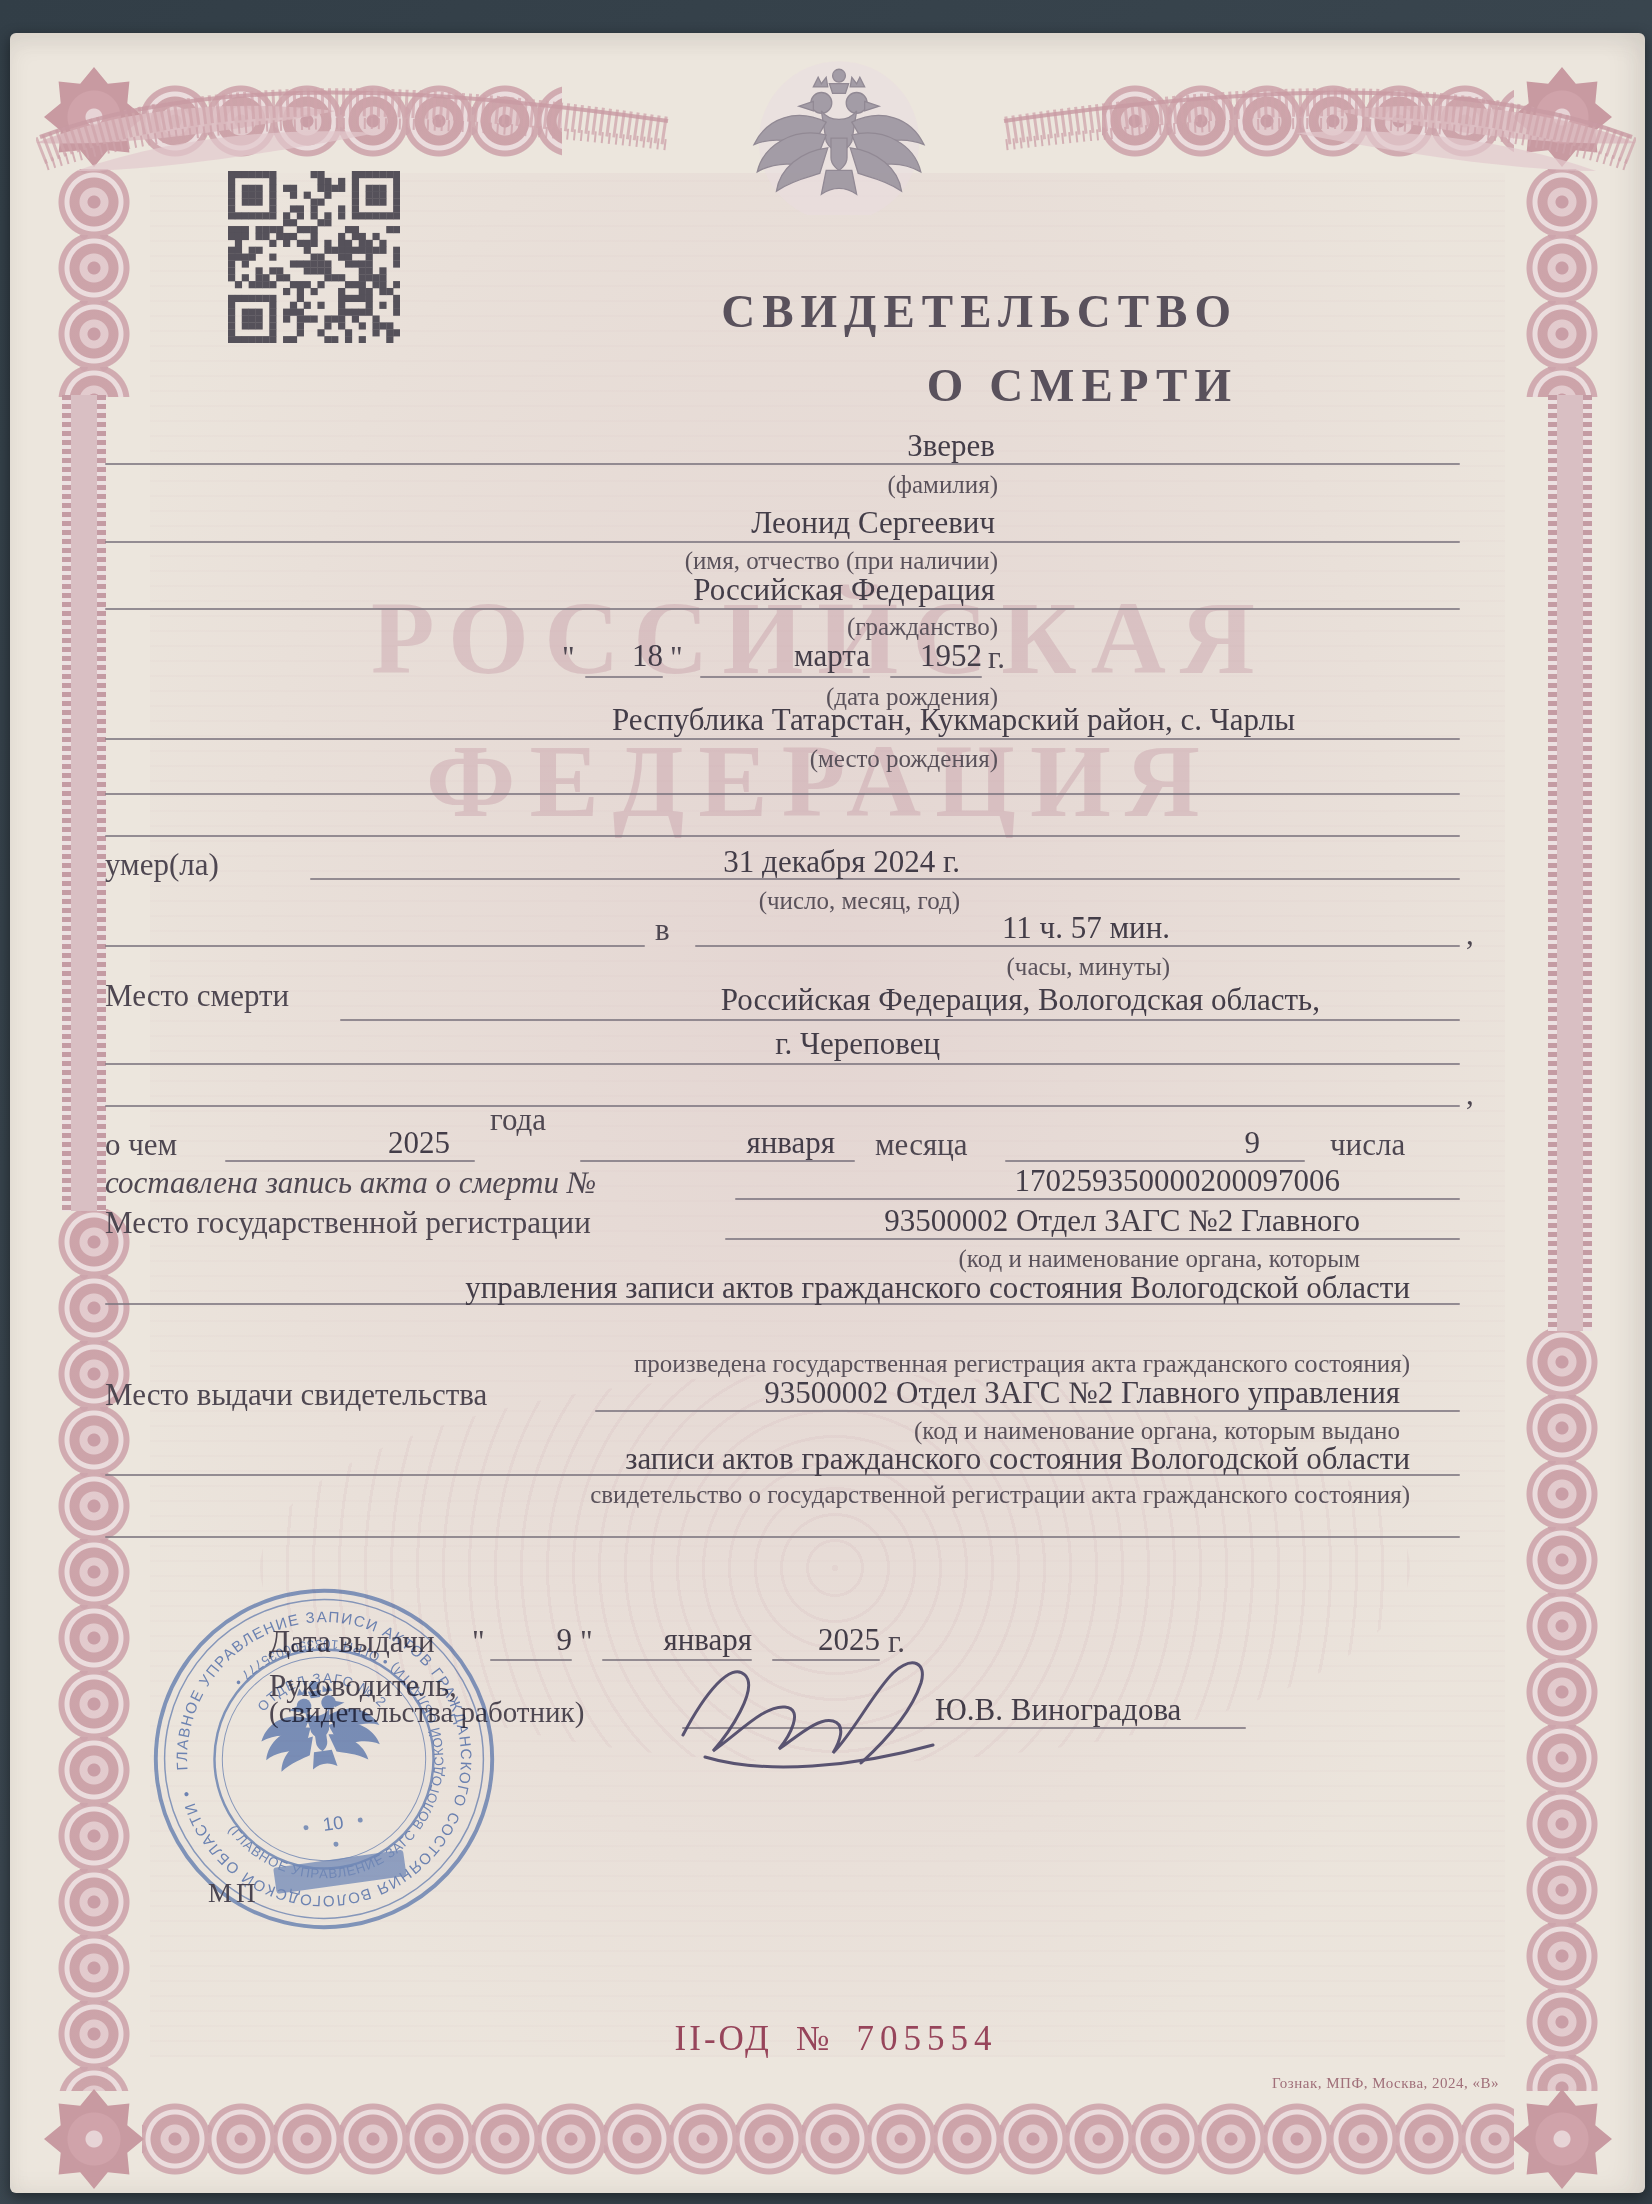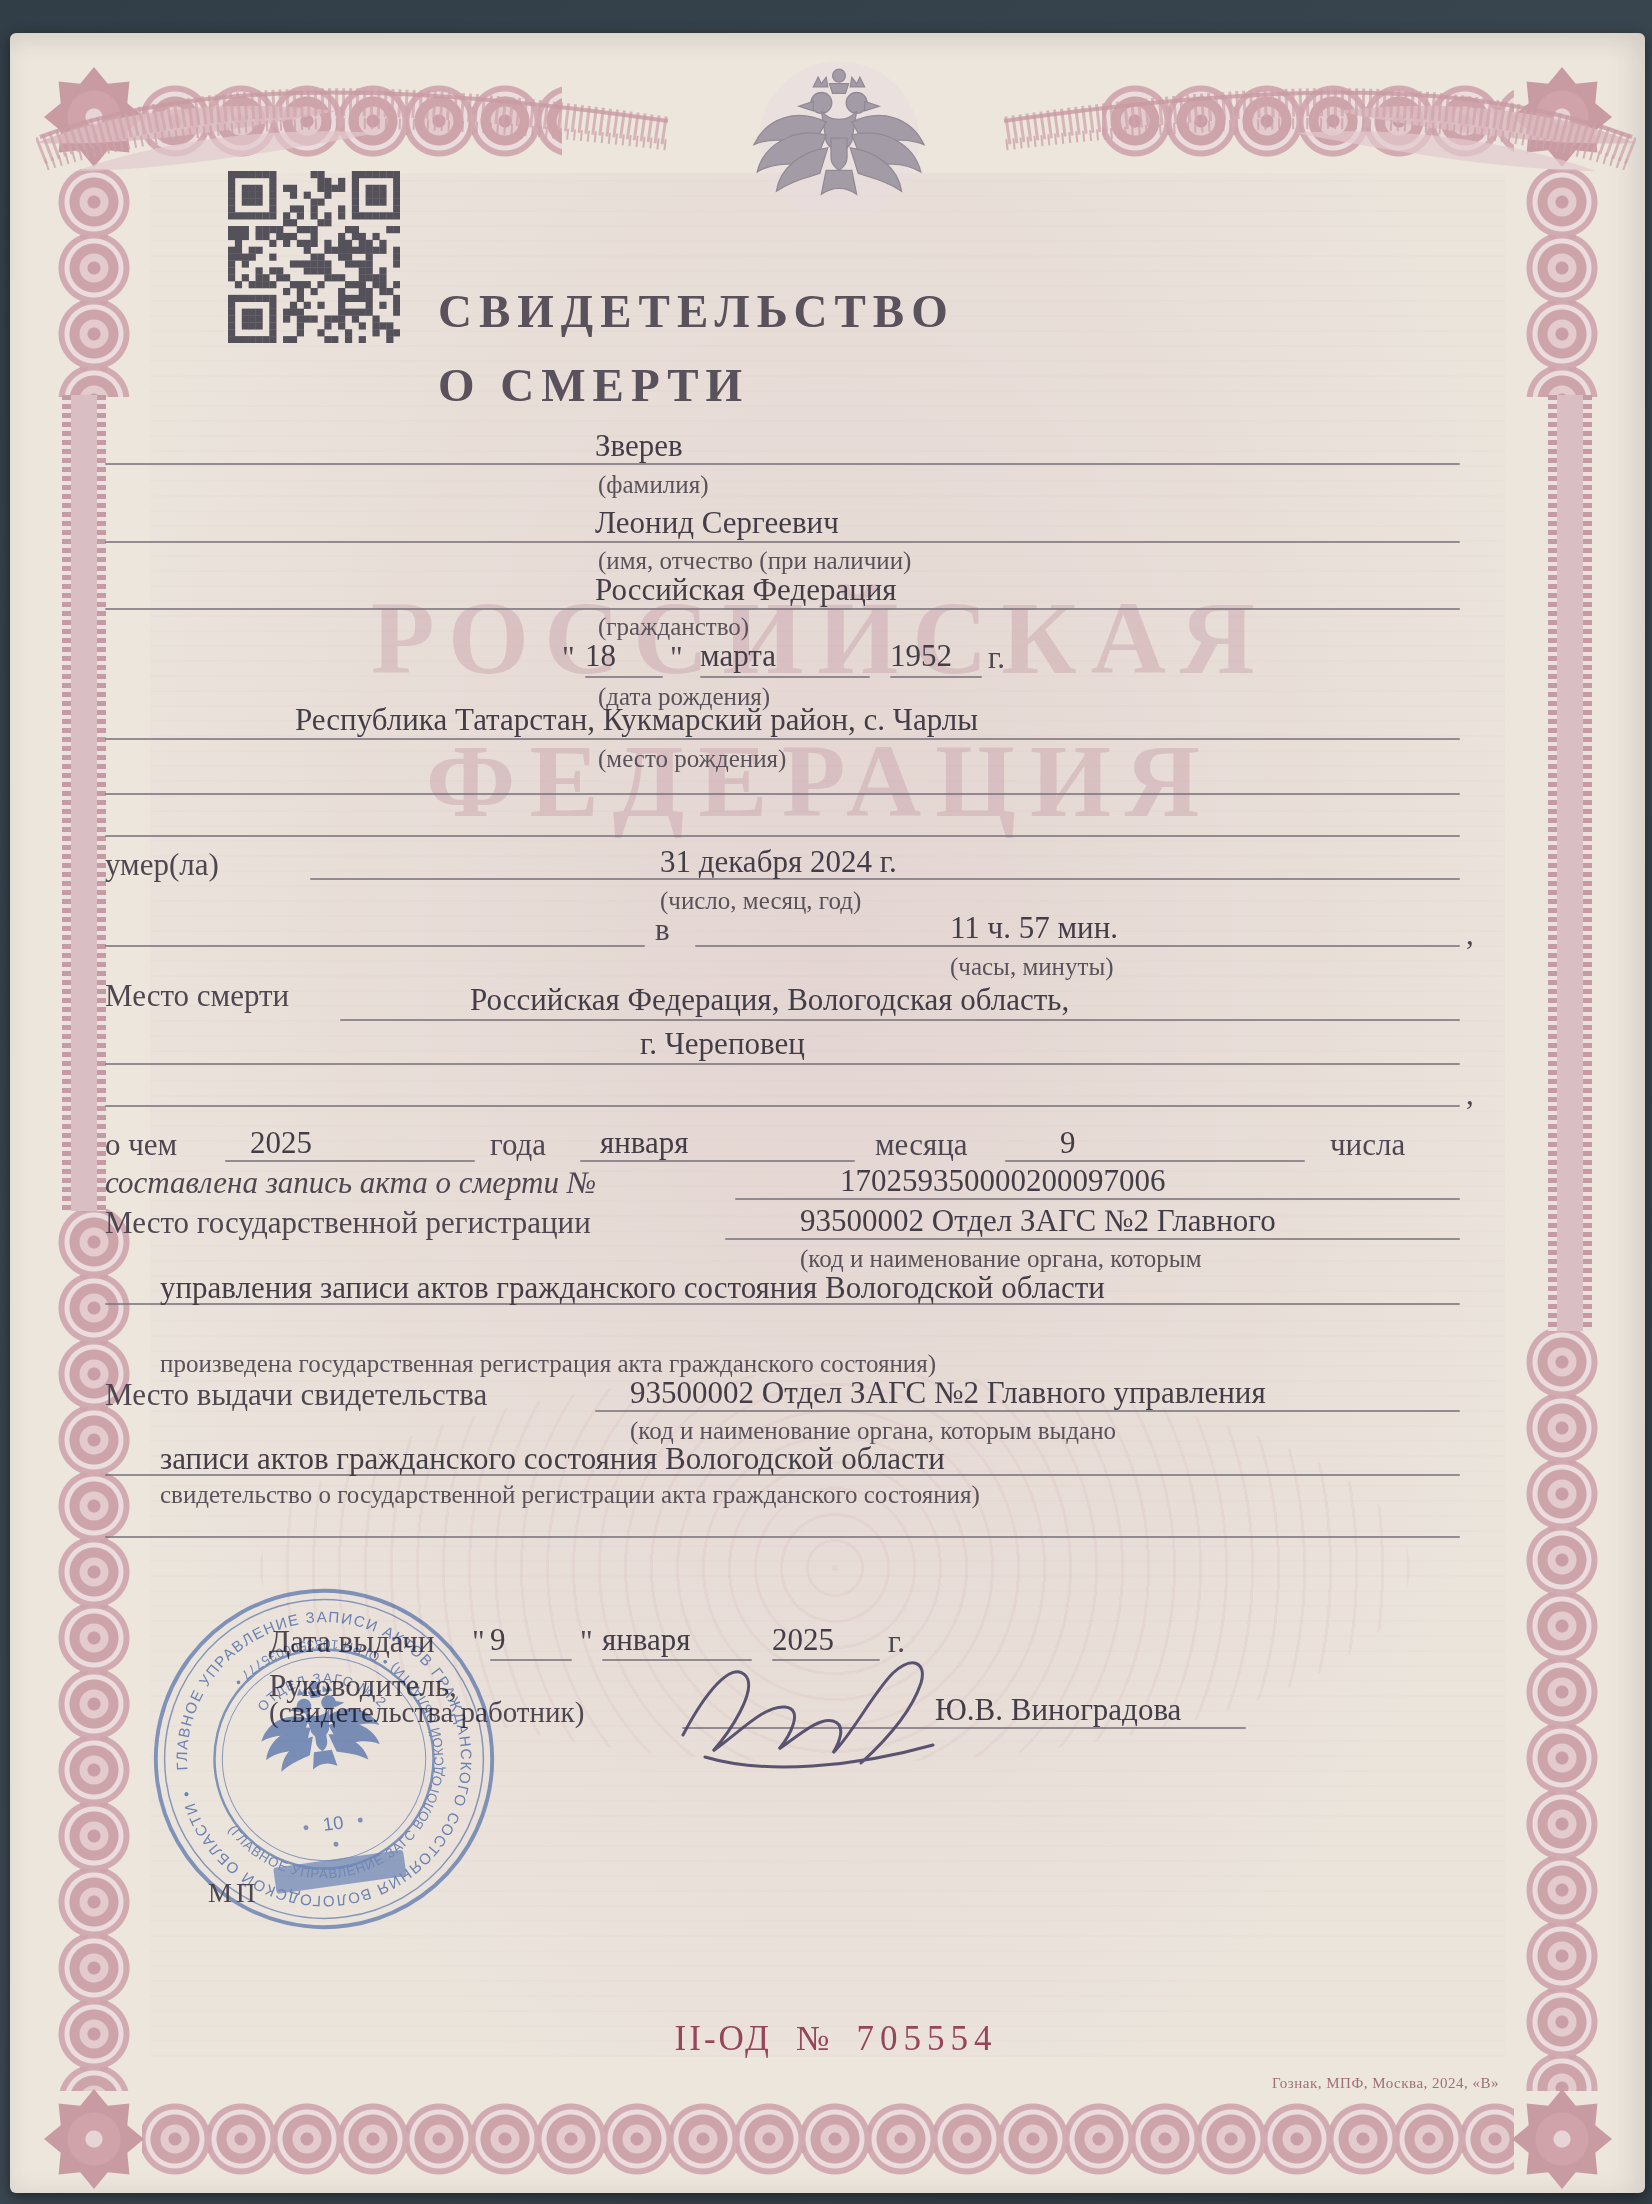--- a/index.html
+++ b/index.html
@@ -4,21 +4,21 @@
 <style>
   html,body{margin:0;padding:0;background:#37434b;}
   .photo{position:relative;width:1652px;height:2204px;background:linear-gradient(135deg,#323e47 0%,#3b4750 55%,#323d45 100%);overflow:hidden;font-family:"Liberation Serif","DejaVu Serif",serif;}
   .paper{position:absolute;left:10px;top:33px;right:7px;bottom:11px;
     background:linear-gradient(168deg,#f0ede1 0%,#ece8de 14%,#eae2e2 38%,#e9dfe0 58%,#ece5dc 82%,#efead e 100%);
     background-color:#ece6dd;
     box-shadow:inset -14px 0 26px rgba(60,50,55,.08), inset 0 10px 22px rgba(60,50,55,.07), 0 4px 14px rgba(0,0,0,.45);
     border-radius:6px;}
   .abs{position:absolute;}
   .t{position:absolute;font-family:"Liberation Serif","DejaVu Serif",serif;white-space:nowrap;line-height:1.12;}
-  .c{text-align:left;}
+  .c{text-align:right;}
   .lbl{font-size:31px;color:#4e4751;}
   .val{font-size:31px;color:#433d48;font-weight:500;}
   .cap{font-size:25px;color:#5a525b;}
   .q{font-size:31px;color:#4e4751;}
   .u{position:absolute;height:2px;background:#7d7580;opacity:.8;border-radius:1px;}
   .title{font-size:47px;letter-spacing:7px;font-weight:600;color:#59515c;}
   .wm{position:absolute;text-align:center;font-weight:700;letter-spacing:14px;color:rgba(185,131,149,.30);font-size:104px;font-family:"Liberation Serif","DejaVu Serif",serif;}
   .wm-orn{position:absolute;left:250px;top:1340px;width:1150px;height:390px;border-radius:50%;
     background:repeating-radial-gradient(circle at 50% 50%, rgba(193,146,160,.10) 0 3px, rgba(0,0,0,0) 3px 26px);}
   .tint{position:absolute;left:140px;top:140px;right:140px;bottom:136px;
@@ -478,21 +478,21 @@
     <i class="u" style="left:330px;top:986px;width:1120px;"></i>
     <div class="t c val" style="left:460px;top:950px;width:850px;">Российская Федерация, Вологодская область,</div>
     <i class="u" style="left:95px;top:1030px;width:1355px;"></i>
     <div class="t c val" style="left:630px;top:994px;width:300px;">г. Череповец</div>
     <i class="u" style="left:95px;top:1072px;width:1355px;"></i>
     <div class="t lbl" style="left:1456px;top:1044px;">,</div>
 
     <div class="t lbl" style="left:95px;top:1095px;">о чем</div>
     <i class="u" style="left:215px;top:1127px;width:250px;"></i>
     <div class="t c val" style="left:240px;top:1093px;width:200px;">2025</div>
-    <div class="t lbl" style="left:480px;top:1095px;">года</div>
+    <div class="t lbl" style="left:480px;top:1070px;">года</div>
     <i class="u" style="left:570px;top:1127px;width:275px;"></i>
     <div class="t c val" style="left:590px;top:1093px;width:235px;">января</div>
     <div class="t lbl" style="left:865px;top:1095px;">месяца</div>
     <i class="u" style="left:995px;top:1127px;width:300px;"></i>
     <div class="t c val" style="left:1050px;top:1093px;width:200px;">9</div>
     <div class="t lbl" style="left:1320px;top:1095px;">числа</div>
 
     <div class="t lbl" style="left:95px;top:1133px;font-style:italic;">составлена запись акта о смерти №</div>
     <i class="u" style="left:725px;top:1165px;width:725px;"></i>
     <div class="t c val" style="left:830px;top:1131px;width:500px;">170259350000200097006</div>

